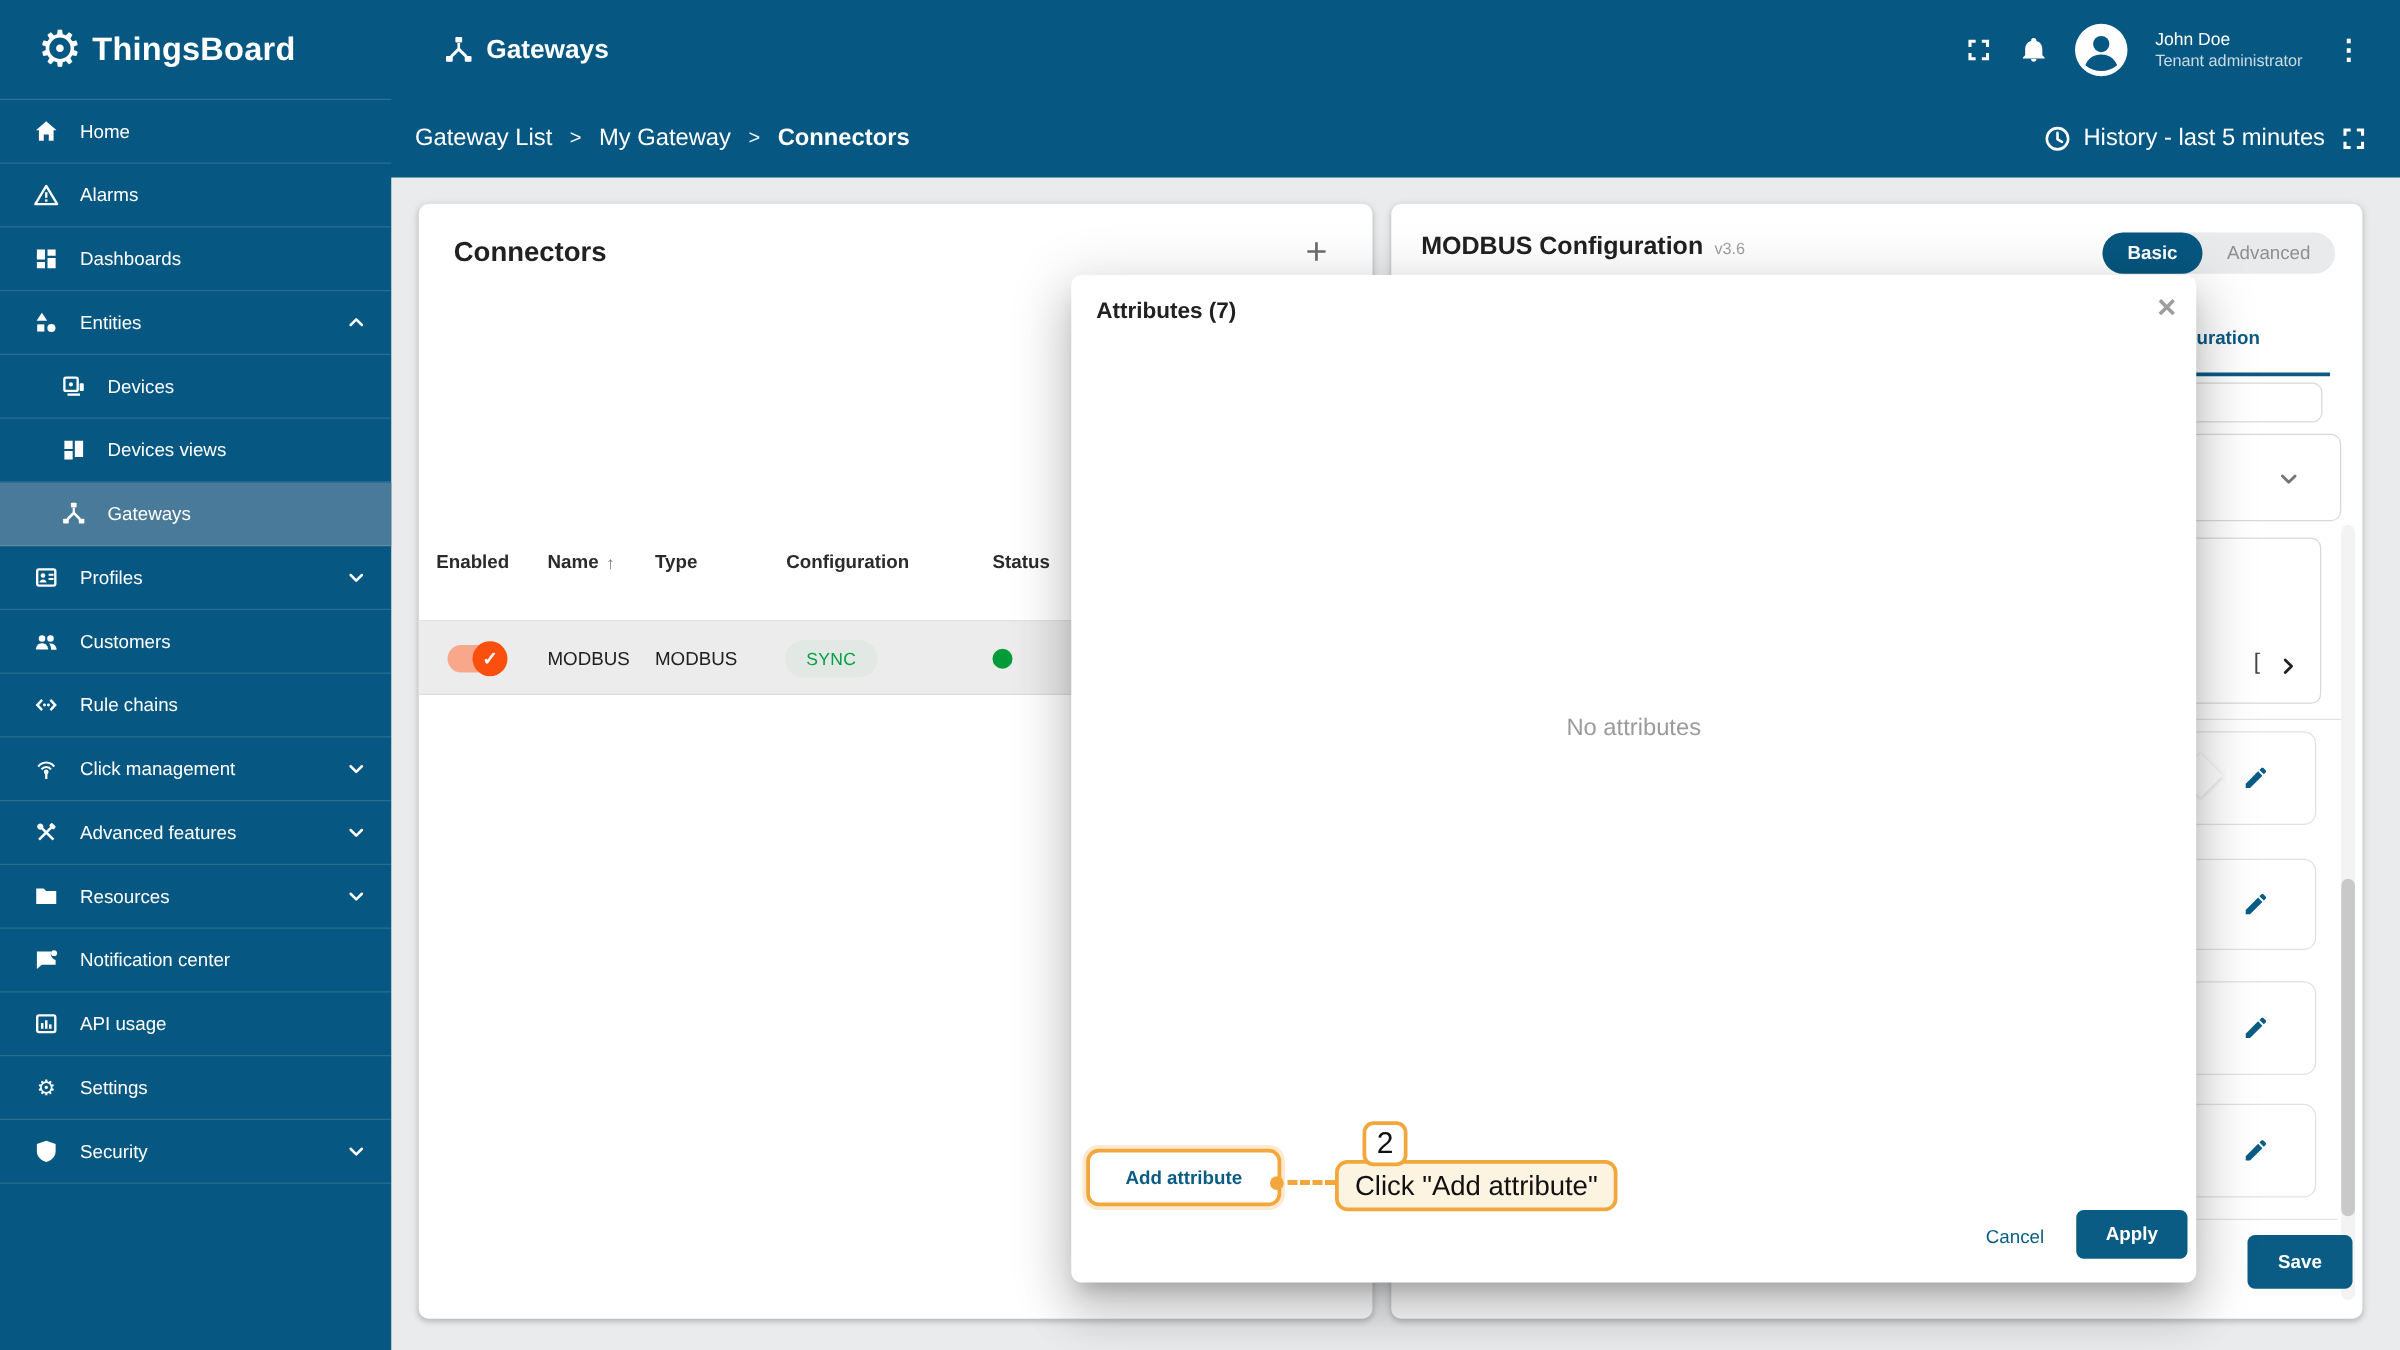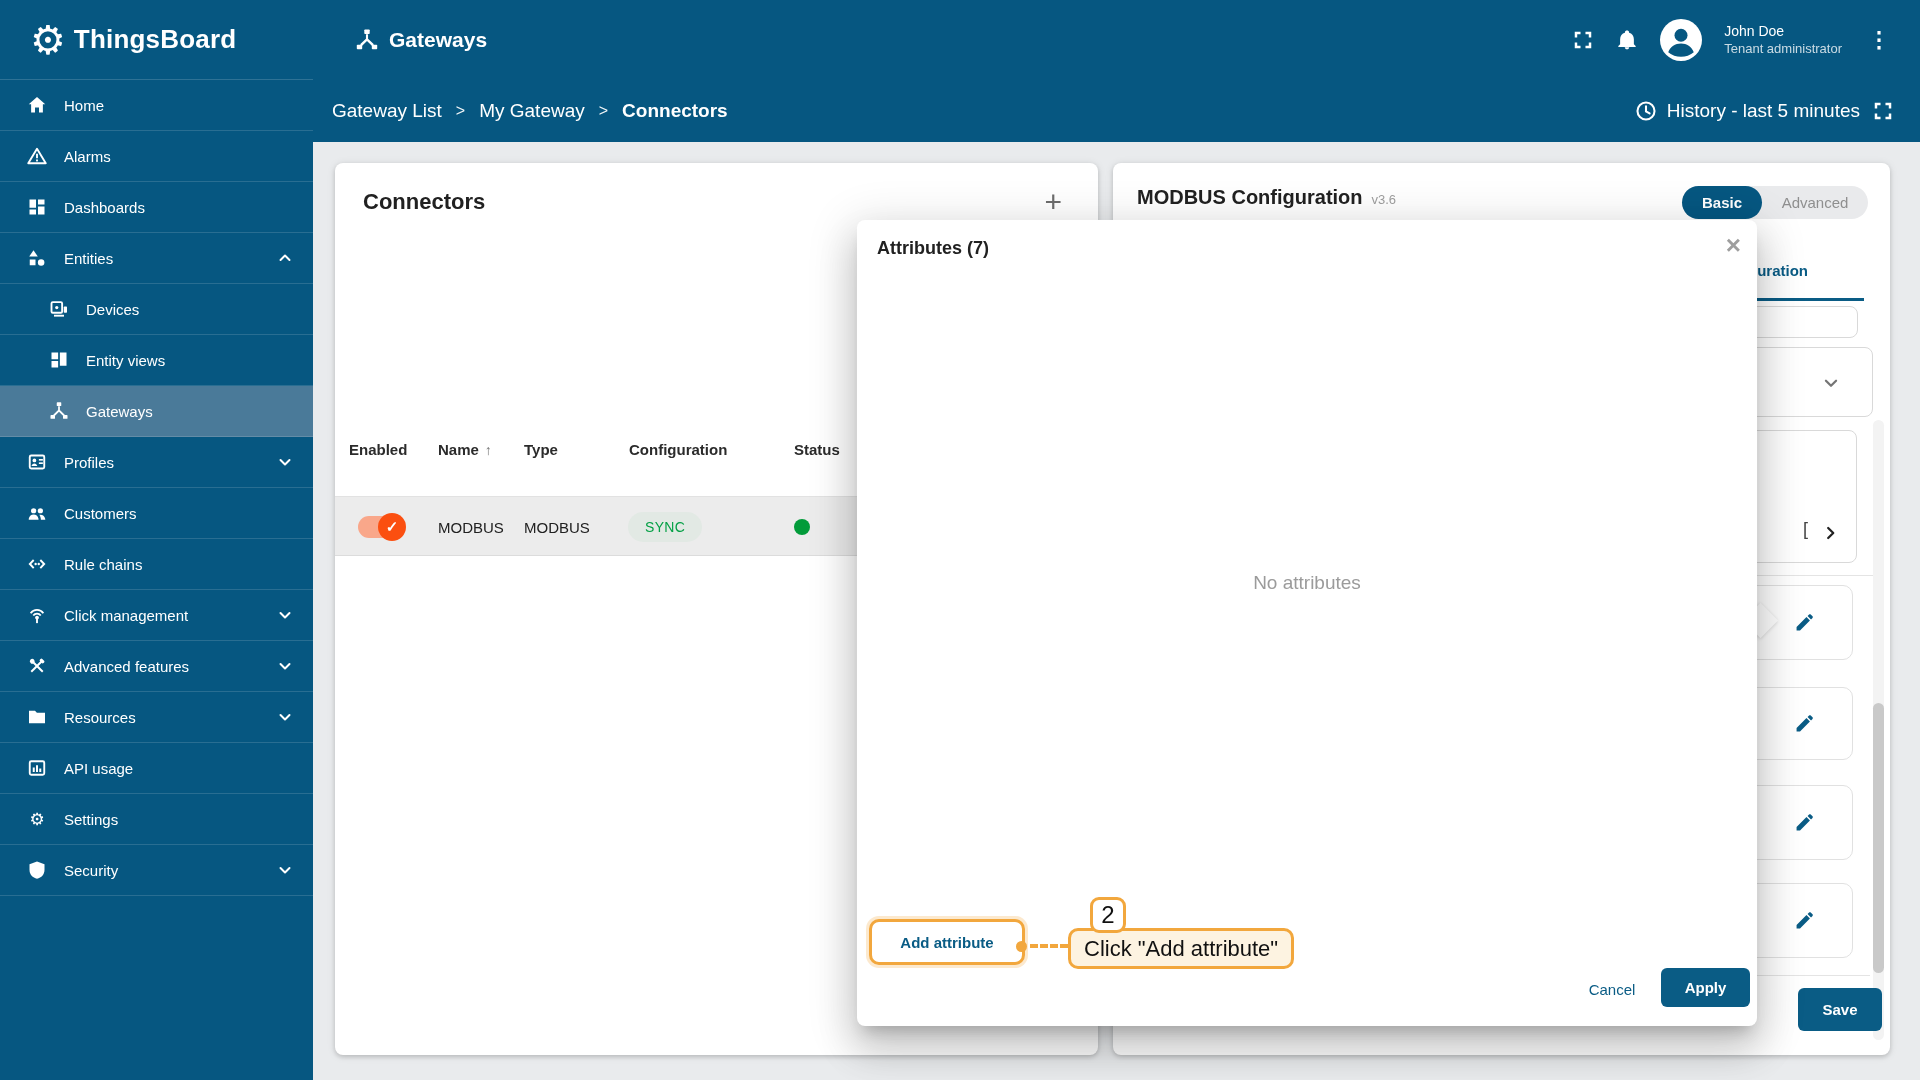--- a/index.html
+++ b/index.html
@@ -194,21 +194,21 @@
             </svg>
           </span>
           <span class="lbl">Devices</span>
         </div>
         <div class="nav-item indent">
           <span class="ic">
             <svg viewBox="0 0 16 16" fill="currentColor">
               <path d="M2 2h5.3v5.3H2zM8.7 2H14v10.5H8.7zM2 8.7h5.3V14H2z"></path>
             </svg>
           </span>
-          <span class="lbl">Entity views</span>
+          <span class="lbl">Devices views</span>
         </div>
         <div class="nav-item indent selected">
           <span class="ic">
             <svg viewBox="0 0 16 16" fill="currentColor">
               <rect x="6.2" y="1" width="3.6" height="3" rx="0.5"></rect>
               <rect x="1.2" y="11.2" width="3.6" height="3" rx="0.5"></rect>
               <rect x="11.2" y="11.2" width="3.6" height="3" rx="0.5"></rect>
               <path d="M7.3 4.2v2.9L3.4 10.9l1.2 1.1L8 8.6l3.4 3.4 1.2-1.1-3.9-3.8V4.2z"></path>
             </svg>
           </span>
@@ -294,20 +294,29 @@
             <svg viewBox="0 0 16 16" fill="currentColor">
               <path d="M1.6 3h4.8l1.5 1.6h6.5V13H1.6z"></path>
             </svg>
           </span>
           <span class="lbl">Resources</span>
           <span class="chev">
             <svg viewBox="0 0 16 16">
               <path d="M3.5 6 8 10.5 12.5 6" fill="none" stroke="currentColor" stroke-width="2" stroke-linecap="round" stroke-linejoin="round"></path>
             </svg>
           </span>
+        </div>
+        <div class="nav-item">
+          <span class="ic">
+            <svg viewBox="0 0 16 16" fill="currentColor">
+              <path d="M2 2.6h9.2c-.2.5-.3 1-.3 1.6 0 1.9 1.3 3.4 3.1 3.8v3H5.2L2 13.8z"></path>
+              <circle cx="13" cy="3.6" r="1.9"></circle>
+            </svg>
+          </span>
+          <span class="lbl">Notification center</span>
         </div>
         <div class="nav-item">
           <span class="ic">
             <svg viewBox="0 0 16 16" fill="currentColor">
               <rect x="2.2" y="2.6" width="11.6" height="10.8" rx="1.2" fill="none" stroke="currentColor" stroke-width="1.5"></rect>
               <rect x="4.6" y="7.6" width="1.6" height="3.6"></rect>
               <rect x="7.2" y="5.8" width="1.6" height="5.4"></rect>
               <rect x="9.8" y="8.4" width="1.6" height="2.8"></rect>
             </svg>
           </span>

